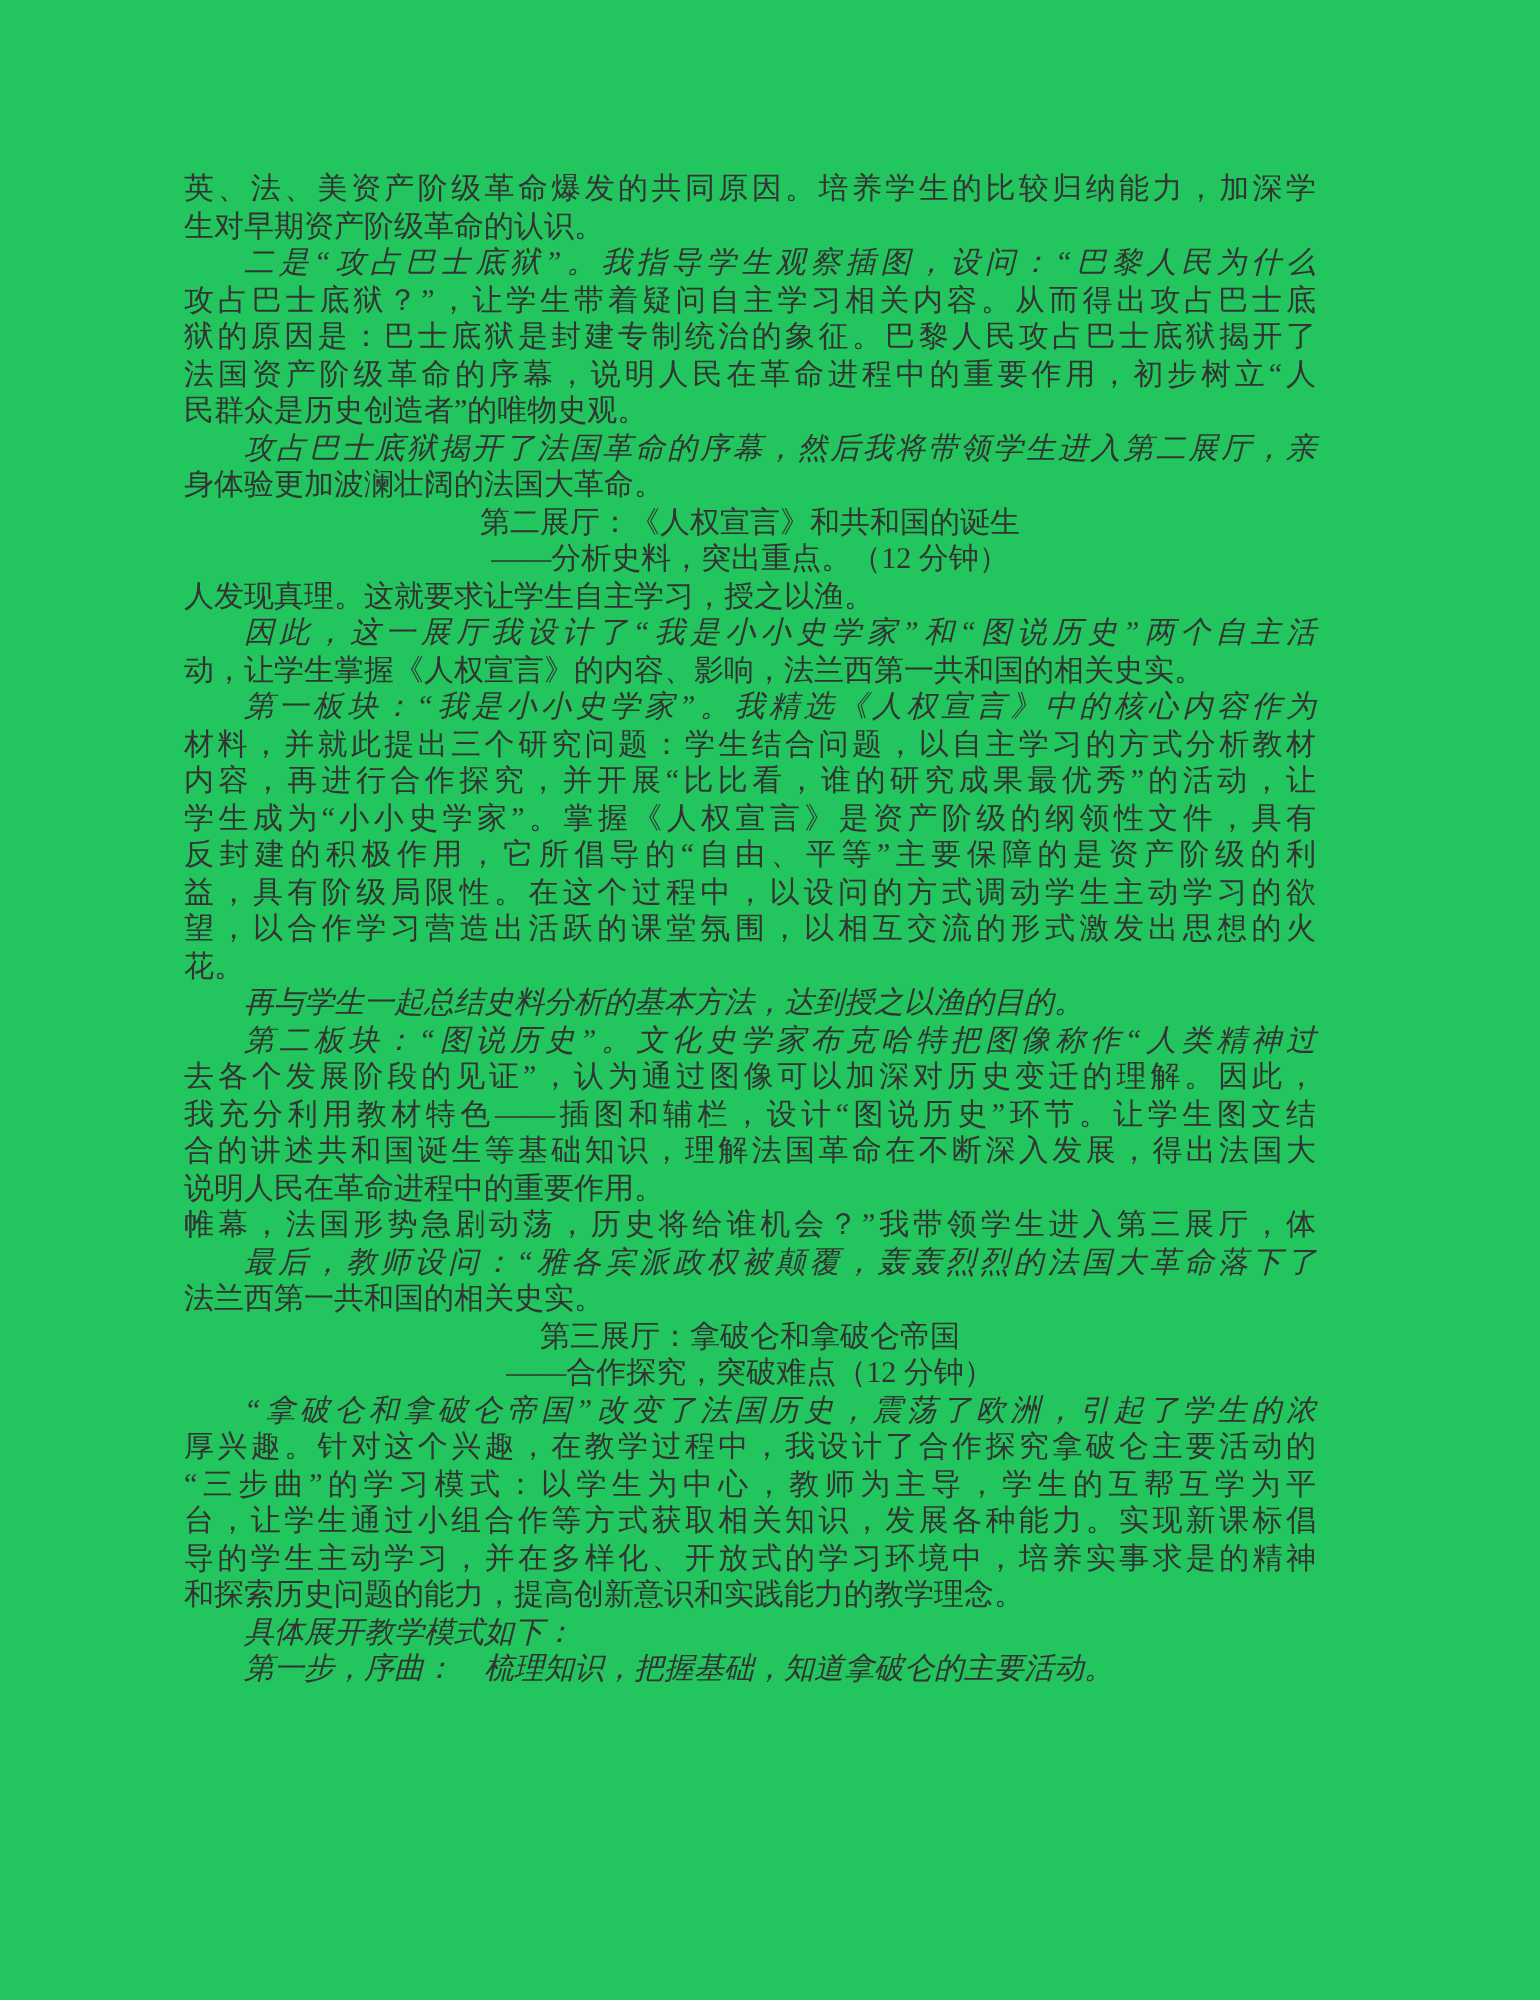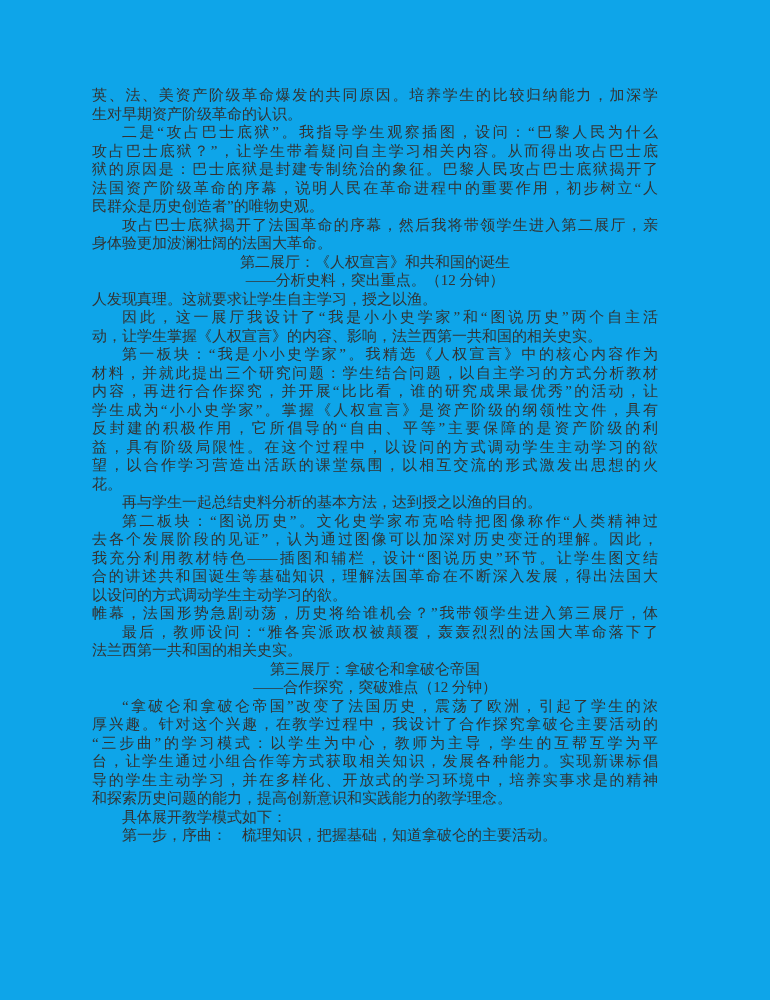--- a/index.html
+++ b/index.html
@@ -6,21 +6,21 @@
     margin: 0;
     padding: 0;
     width: 770px;
     height: 1000px;
     background: #ffffff;
   }
   .doc-page {
     position: relative;
     width: 770px;
     height: 1000px;
-    background: #0ea5e9;
+    background: #22c55e;
     overflow: hidden;
   }
   .text-column {
     position: absolute;
     left: 92px;
     top: 86px;
     width: 566px;
     font-family: "Liberation Serif", "DejaVu Serif", serif;
     font-size: 15px;
     color: #333333;
@@ -37,20 +37,21 @@
   .line.last {
     text-align: left;
     text-align-last: left;
   }
   .line.center {
     text-align: right;
     text-align-last: center;
   }
   .line.indent {
     text-indent: 30px;
+    font-style: italic;
   }
 </style>
 </head>
 <body>
 
 <div class="doc-page">
   <div class="text-column" style="color: rgb(51, 51, 51);">
       <div class="para-block">
         <div class="line">英、法、美资产阶级革命爆发的共同原因。培养学生的比较归纳能力，加深学</div>
         <div class="line last">生对早期资产阶级革命的认识。</div>
@@ -88,21 +89,21 @@
         <div class="line last">花。</div>
       </div>
       <div class="para-block">
         <div class="line last indent">再与学生一起总结史料分析的基本方法，达到授之以渔的目的。</div>
       </div>
       <div class="para-block">
         <div class="line indent">第二板块：“图说历史”。文化史学家布克哈特把图像称作“人类精神过</div>
         <div class="line">去各个发展阶段的见证”，认为通过图像可以加深对历史变迁的理解。因此，</div>
         <div class="line">我充分利用教材特色——插图和辅栏，设计“图说历史”环节。让学生图文结</div>
         <div class="line">合的讲述共和国诞生等基础知识，理解法国革命在不断深入发展，得出法国大</div>
-        <div class="line last">以设问的方式调动学生主动学习的欲。</div>
+        <div class="line last">说明人民在革命进程中的重要作用。</div>
       </div>
       <div class="para-block">
         <div class="line">帷幕，法国形势急剧动荡，历史将给谁机会？”我带领学生进入第三展厅，体</div>
         <div class="line indent">最后，教师设问：“雅各宾派政权被颠覆，轰轰烈烈的法国大革命落下了</div>
         <div class="line last">法兰西第一共和国的相关史实。</div>
       </div>
       <div class="heading-block">
         <div class="line center">第三展厅：拿破仑和拿破仑帝国</div>
         <div class="line center">——合作探究，突破难点（12 分钟）</div>
       </div>

